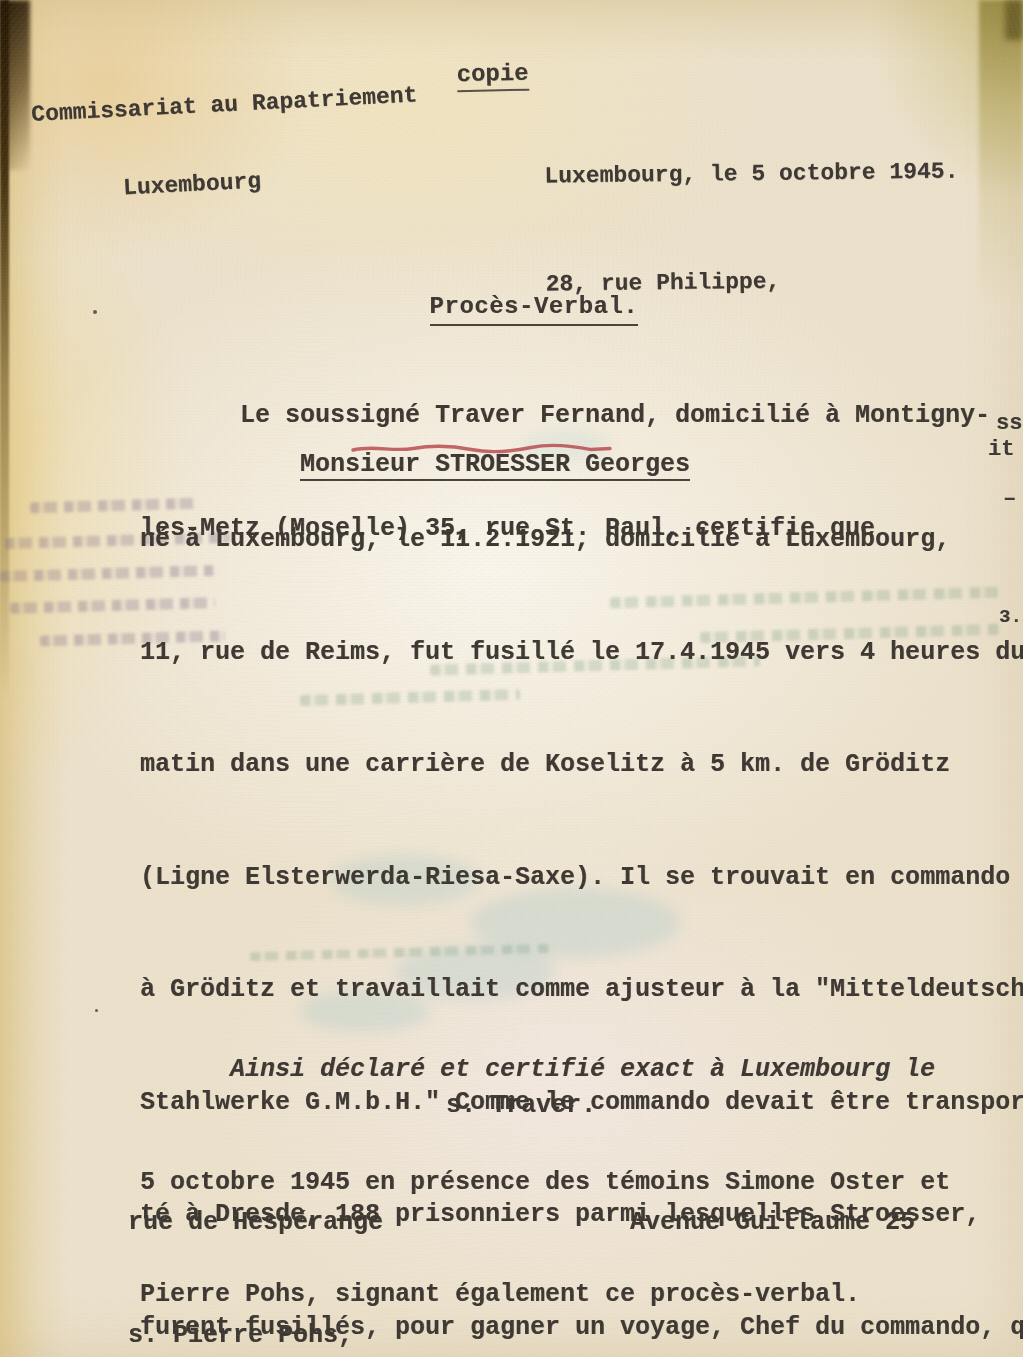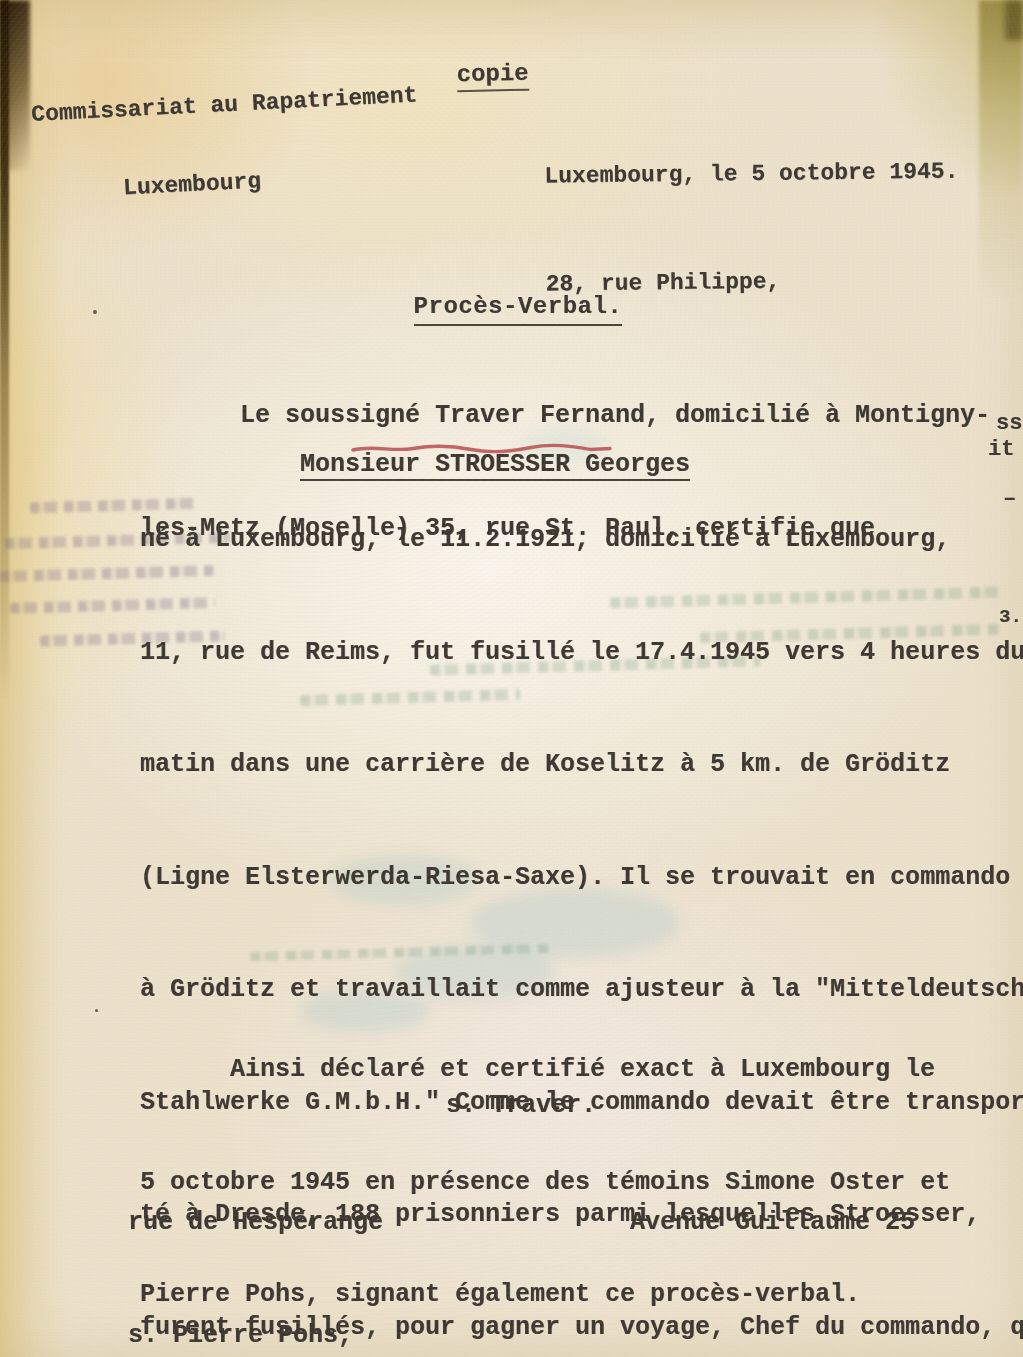--- a/index.html
+++ b/index.html
@@ -41,26 +41,26 @@
   .corner-tr{position:absolute;right:0;top:0;width:18px;height:40px;background:rgba(90,78,28,0.7);filter:blur(3px);}
 
   
   .typed{font-weight:700;white-space:pre;text-shadow:0.4px 0.4px 0.6px rgba(58,52,46,0.45);}
   .block{position:absolute;line-height:37.5px;font-size:25px;}
   .copie{left:399px;top:18px;font-size:24px;transform:rotate(-1.2deg);}
   .copie .ul{border-bottom:2px solid rgba(55,50,45,0.85);padding-bottom:2px;}
   .letterhead{left:28px;top:50px;font-size:23px;line-height:26px;transform:rotate(-2.9deg);transform-origin:left top;}
   .letterhead .lh2{padding-left:88px;}
   .dateblock{left:545px;top:84px;font-size:23px;line-height:36px;transform:rotate(-0.7deg);}
-  .title{left:356px;top:250px;font-size:24px;}
+  .title{left:372px;top:250px;font-size:24px;}
   .title .ul{border-bottom:2.5px solid rgba(50,45,40,0.9);padding-bottom:4px;letter-spacing:0.5px;}
   .para{left:140px;top:0;}
   .p1{top:322px;}
   .indent1{padding-left:100px;}
-  .indent2{padding-left:90px;}
+  .indent2{padding-left:90px;font-style:italic;}
   .subject{left:240px;top:408px;}
   .subject .ul{border-bottom:2px solid rgba(48,43,38,0.9);}
   .bodytext{top:446px;}
   .closing{top:976px;}
   .sig-center{left:425px;top:1087px;margin-left:21px;}
   .sig-left{left:128px;top:1129px;}
   .sig-right{left:630px;top:1129px;}
 
   .redwave{position:absolute;left:351px;top:443px;opacity:0.85;}
 

